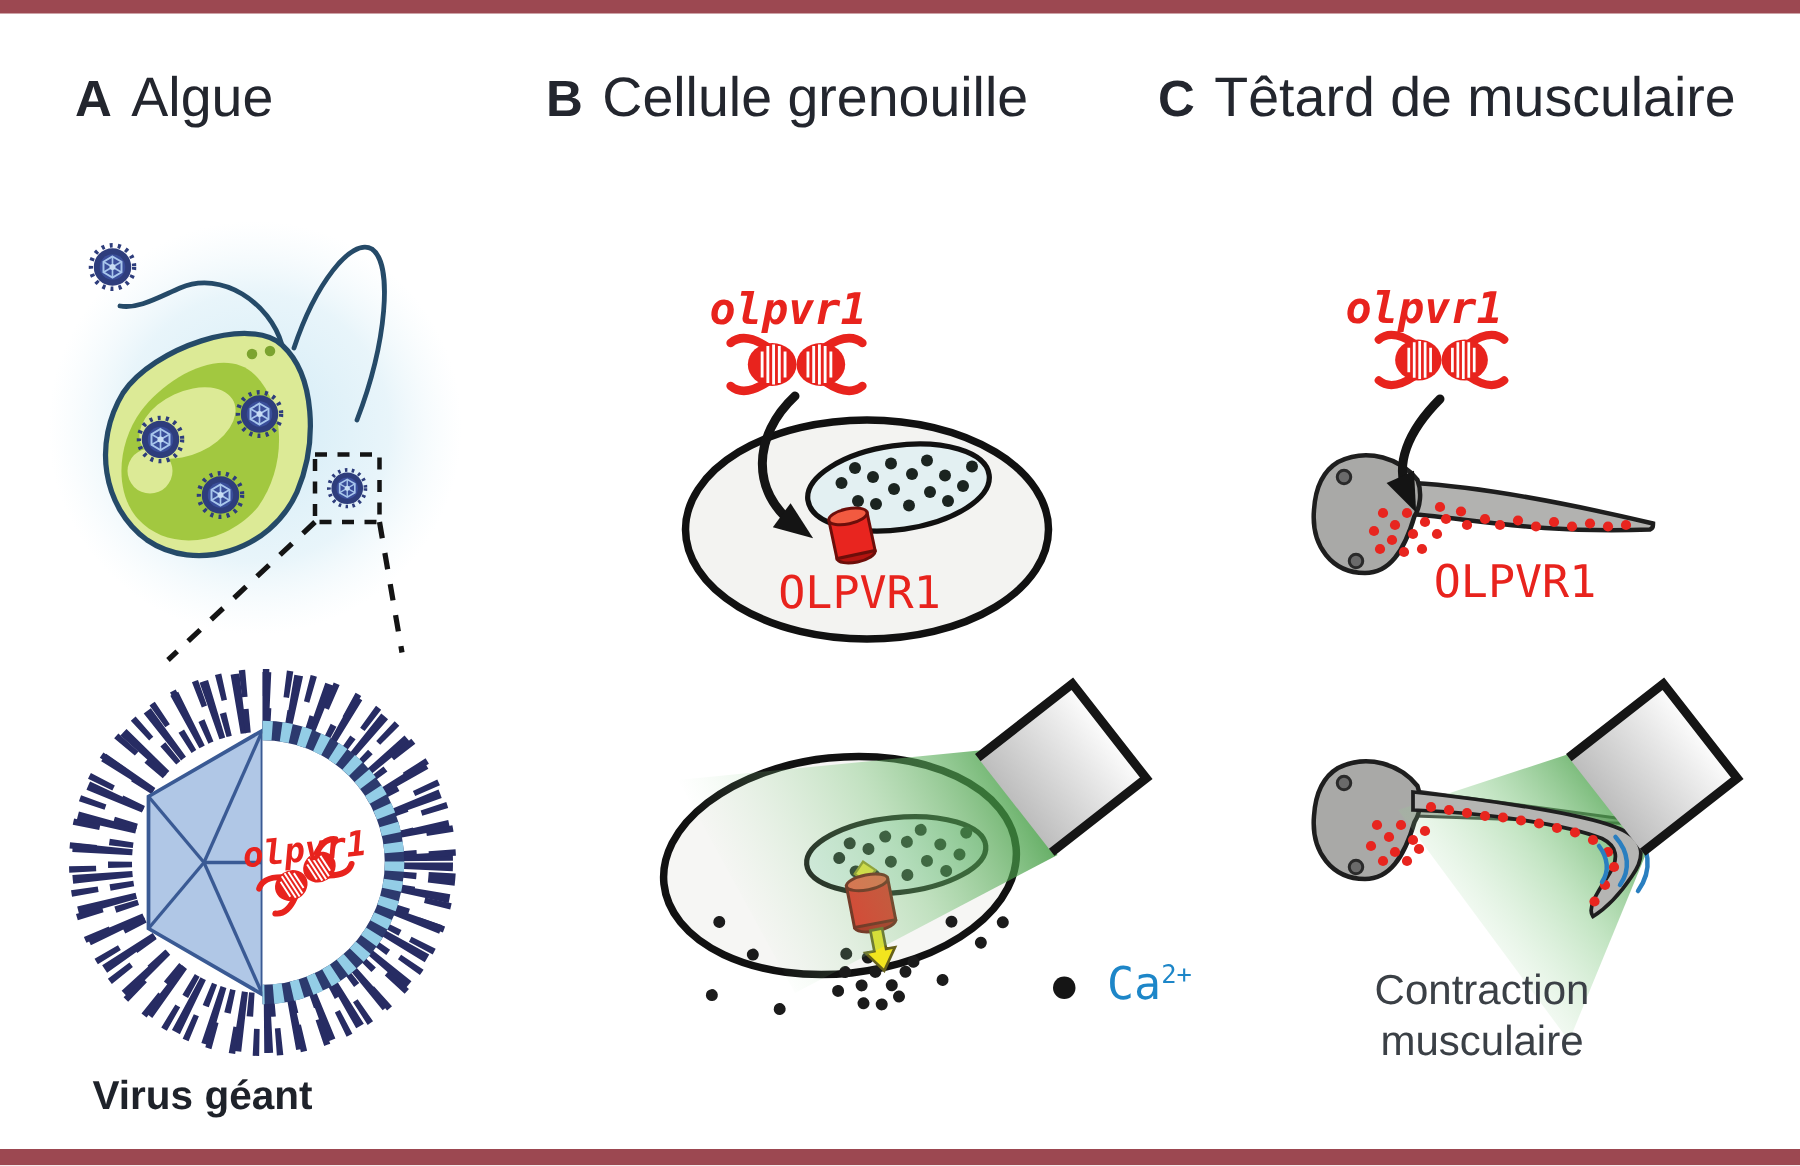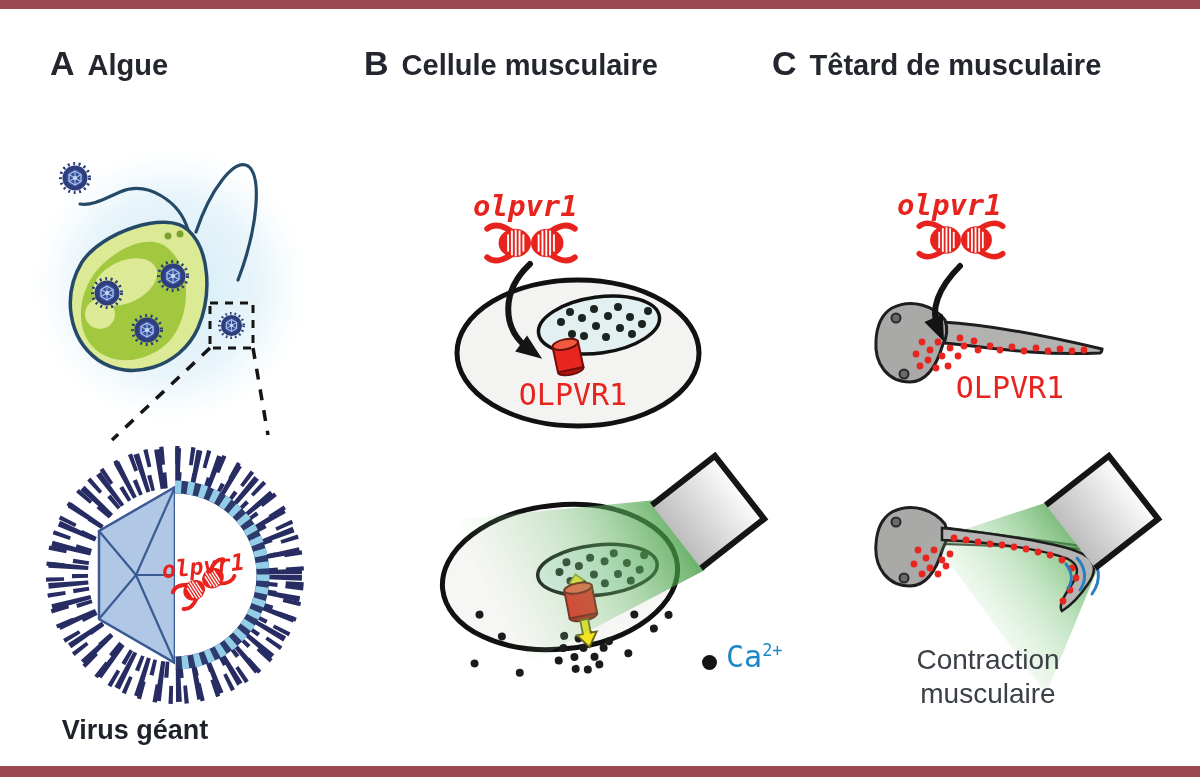--- a/index.html
+++ b/index.html
@@ -3,28 +3,28 @@
 <meta charset="utf-8">
 <style>
   html,body{margin:0;padding:0;background:#fff;}
   .canvas{position:relative;width:1200px;height:777px;background:#ffffff;overflow:hidden;
           font-family:"Liberation Sans","DejaVu Sans",sans-serif;}
   .bar{position:absolute;left:0;width:1200px;background:#9c4851;}
   .bar.top{top:0;height:9px;}
   .bar.bottom{top:766px;height:11px;}
   .panel-header{position:absolute;display:flex;align-items:baseline;gap:14px;color:#23262e;}
   .panel-letter{font-size:34px;font-weight:800;letter-spacing:-1px;}
-  .panel-title{font-size:29px;font-weight:700;}
+  .panel-title{font-size:37px;font-weight:400;}
   svg.layer{position:absolute;overflow:visible;}
   .t-gene{font-family:"DejaVu Sans Mono",monospace;font-style:italic;font-weight:700;font-size:29px;fill:#e8231d;}
   .t-gene-sm{font-family:"DejaVu Sans Mono",monospace;font-style:italic;font-weight:700;font-size:23px;fill:#e8231d;}
   .t-protein{font-family:"DejaVu Sans Mono",monospace;font-weight:500;font-size:30px;fill:#e8231d;}
   .t-caption-bold{font-weight:700;font-size:27px;fill:#1e222a;}
   .t-caption{font-weight:400;font-size:28px;fill:#3b4046;}
-  .ca-label{position:absolute;left:702px;top:640px;display:flex;align-items:center;gap:9px;}
+  .ca-label{position:absolute;left:702px;top:640px;display:flex;align-items:flex-start;gap:21px;}
   .ca-bullet{width:15px;height:15px;border-radius:50%;background:#151515;margin-top:11px;}
   .ca-text{font-family:"DejaVu Sans Mono",monospace;font-size:30px;color:#1d86c8;font-weight:500;line-height:1.1;}
   .ca-text sup{font-size:17px;}
 </style>
 </head>
 <body>
 
 <div class="canvas">
 
   <div class="bar top"></div>
@@ -78,21 +78,21 @@
       </linearGradient>
     </defs>
   </svg>
 
   <div class="panel-header" style="left:50px;top:44px;">
     <span class="panel-letter">A</span>
     <span class="panel-title">Algue</span>
   </div>
   <div class="panel-header" style="left:364px;top:44px;">
     <span class="panel-letter">B</span>
-    <span class="panel-title">Cellule musculaire</span>
+    <span class="panel-title">Cellule grenouille</span>
   </div>
   <div class="panel-header" style="left:772px;top:44px;">
     <span class="panel-letter">C</span>
     <span class="panel-title">Têtard de musculaire</span>
   </div>
 
   <svg class="layer" style="left:20px;top:110px;" width="320" height="648" viewBox="0 0 320 648">
     <defs>
       <radialGradient id="halo" cx="0.5" cy="0.5" r="0.5">
         <stop offset="0" stop-color="#cde9f5" stop-opacity="0.95"></stop>

